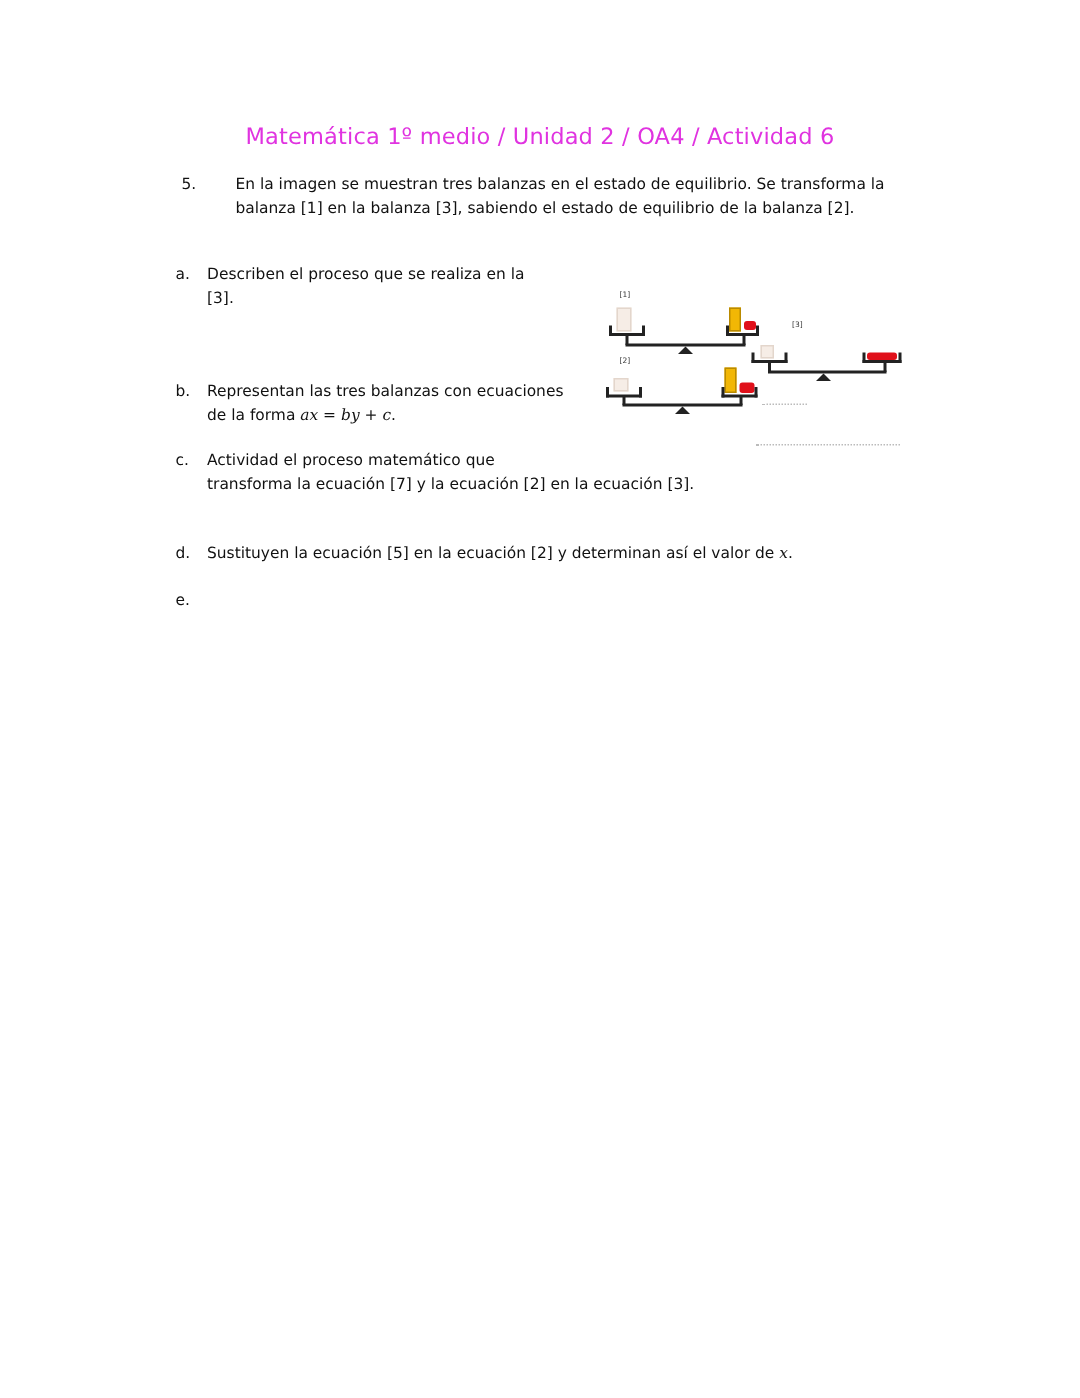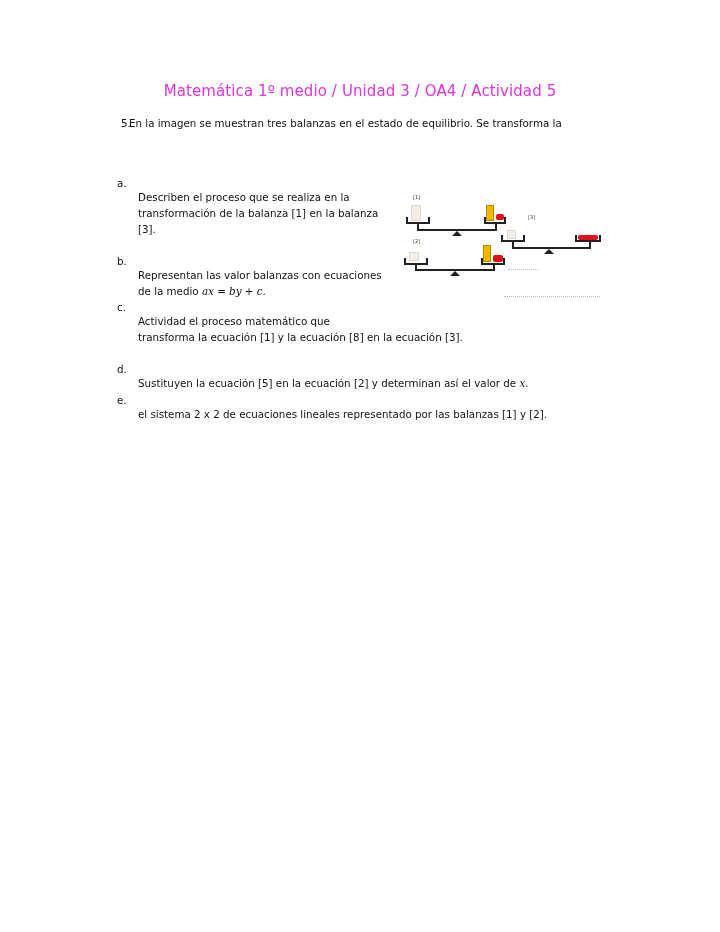--- a/index.html
+++ b/index.html
@@ -5,91 +5,90 @@
     html, body { margin: 0; padding: 0; background: #ffffff; }
     body { width: 720px; height: 932px; position: relative; overflow: hidden;
            font-family: "DejaVu Sans", sans-serif; color: #111; }
     .title { position: absolute; left: 0; width: 720px; top: 82px; text-align: center;
              font-size: 15px; color: #e033e0; letter-spacing: 0.1px; }
     .item { position: absolute; font-size: 10.3px; line-height: 16px; }
     .item .num { position: absolute; left: 0; top: 0; }
     .item .txt { position: absolute; top: 0; }
     .it { font-style: italic; font-family: "DejaVu Serif", serif; }
     #q5 { left: 121px; top: 115px; width: 500px; }
-    #q5 .txt { left: 8px; width: 480px; }
+    #q5 .txt { left: 36px; width: 480px; }
     #qa { left: 117px; top: 175px; width: 290px; }
     #qb { left: 117px; top: 253px; width: 290px; }
     #qc { left: 117px; top: 299px; width: 420px; }
     #qd { left: 117px; top: 361px; width: 500px; }
     #qe { left: 117px; top: 392px; width: 520px; }
-    .sub .txt { left: 21px; width: 520px; margin-top: 14px; }
+    .sub .txt { left: 21px; width: 520px; }
     .ln { display: block; white-space: nowrap; }
 
     
     .figure { position: absolute; left: 400px; top: 188px; width: 210px; height: 115px; }
     .fig-label { position: absolute; font-size: 5px; color: #333; }
     .beam { position: absolute; height: 2px; background: #222; }
     .pan { position: absolute; height: 7px; border: 2px solid #222; border-top: none; box-sizing: border-box; }
     .fulcrum { position: absolute; width: 0; height: 0; border-left: 5px solid transparent;
                border-right: 5px solid transparent; border-bottom: 5px solid #222; }
     .post { position: absolute; width: 2px; background: #222; }
     .box { position: absolute; background: #f6ede6; border: 1px solid #e3d6cc; box-sizing: border-box; }
     .gold { position: absolute; background: #f2b705; border: 1px solid #b98a00; box-sizing: border-box; }
     .red { position: absolute; background: #e0101a; border-radius: 2px; }
     .caption { position: absolute; font-size: 4px; color: #999; letter-spacing: 0.5px; }
     .dots { position: absolute; height: 1px; border-top: 1px dotted #bbb; }
   </style>
 </head>
 <body>
 
-<div class="title">Matemática 1º medio / Unidad 3 / OA4 / Actividad 5</div>
+<div class="title">Matemática 1º medio / Unidad 2 / OA4 / Actividad 6</div>
 
 <div class="item" id="q5">
   <span class="num">5.</span>
   <div class="txt">
     <span class="ln">En la imagen se muestran tres balanzas en el estado de equilibrio. Se transforma la</span>
+    <span class="ln">balanza [1] en la balanza [3], sabiendo el estado de equilibrio de la balanza [2].</span>
   </div>
 </div>
 
 <div class="item sub" id="qa">
   <span class="num">a.</span>
   <div class="txt">
     <span class="ln">Describen el proceso que se realiza en la</span>
-    <span class="ln">transformación de la balanza [1] en la balanza</span>
     <span class="ln">[3].</span>
   </div>
 </div>
 
 <div class="item sub" id="qb">
   <span class="num">b.</span>
   <div class="txt">
-    <span class="ln">Representan las valor balanzas con ecuaciones</span>
-    <span class="ln"><span>de la medio </span><span class="it">a</span><span class="it">x</span><span> = </span><span class="it">b</span><span class="it">y</span><span> + </span><span class="it">c</span><span>.</span></span>
+    <span class="ln">Representan las tres balanzas con ecuaciones</span>
+    <span class="ln"><span>de la forma </span><span class="it">a</span><span class="it">x</span><span> = </span><span class="it">b</span><span class="it">y</span><span> + </span><span class="it">c</span><span>.</span></span>
   </div>
 </div>
 
 <div class="item sub" id="qc">
   <span class="num">c.</span>
   <div class="txt">
     <span class="ln">Actividad el proceso matemático que</span>
-    <span class="ln">transforma la ecuación [1] y la ecuación [8] en la ecuación [3].</span>
+    <span class="ln">transforma la ecuación [7] y la ecuación [2] en la ecuación [3].</span>
   </div>
 </div>
 
 <div class="item sub" id="qd">
   <span class="num">d.</span>
   <div class="txt">
     <span class="ln"><span>Sustituyen la ecuación [5] en la ecuación [2] y determinan así el valor de </span><span class="it">x</span><span>.</span></span>
   </div>
 </div>
 
 <div class="item sub" id="qe">
   <span class="num">e.</span>
   <div class="txt">
-    <span class="ln">el sistema 2 x 2 de ecuaciones lineales representado por las balanzas [1] y [2].</span>
   </div>
 </div>
 
 <div class="figure">
 
   <div>
     <span class="fig-label" style="left:13px; top:6px;">[1]</span>
     <div class="box" style="left:11px; top:17px; width:10px; height:16px;"></div>
     <div class="pan" style="left:6px; top:29px; width:24px;"></div>
     <div class="gold" style="left:86px; top:17px; width:8px; height:16px;"></div>

